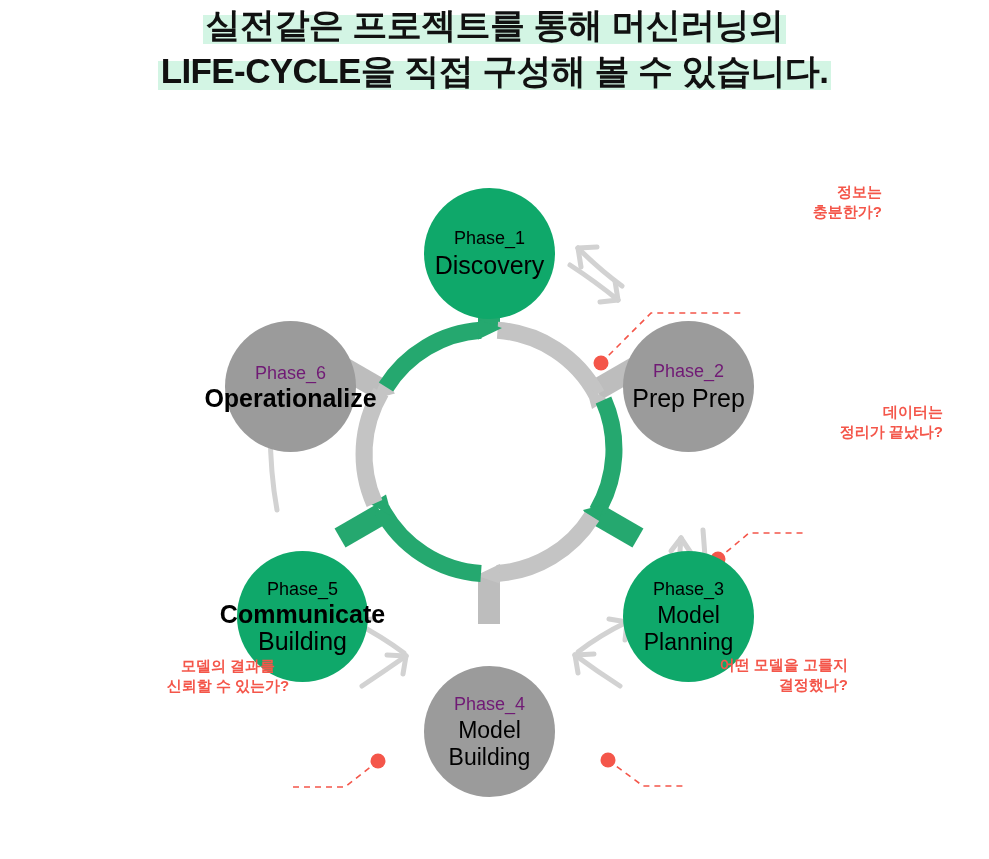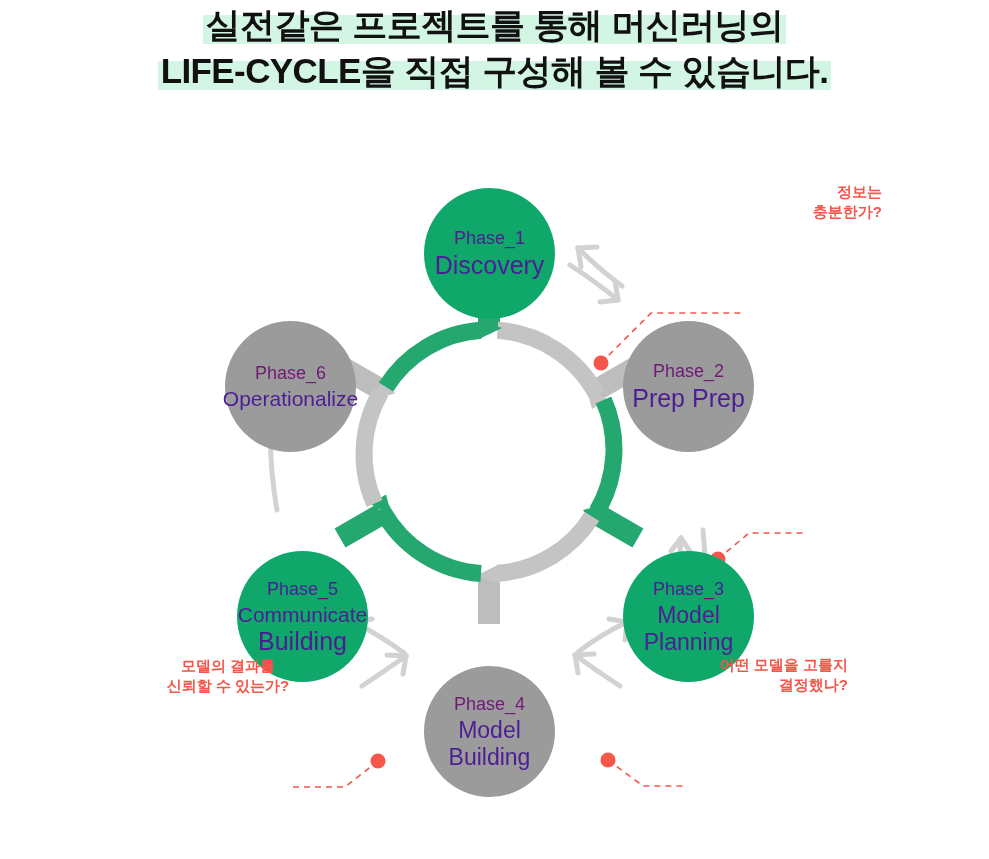--- a/index.html
+++ b/index.html
@@ -53,30 +53,30 @@
     box-sizing:border-box;
   }
   .node.green{background:#0fa86a;}
   .node.gray{background:#9b9b9b;}
   .node .phase{
     font-size:18px;
     line-height:23px;
     font-weight:normal;
     margin-bottom:1px;
   }
-  .node.green .phase{color:#4c1d95;}
+  .node.green .phase{color:#000000;}
   .node.gray  .phase{color:#701a75;}
   .node .name{
-    color:#4c1d95;
+    color:#000000;
     font-size:23px;
     line-height:27px;
     font-weight:normal;
   }
   .node .name.two{font-size:23px;line-height:27px;}
-  .node .name.small{font-size:21px;line-height:25px;}
+  .node .name.small{font-size:25px;line-height:25px;font-weight:bold;}
   .node .name.big{font-size:25px;line-height:29px;}
 
   
   .callout{
     position:absolute;
     color:#f4564a;
     font-size:15px;
     line-height:20px;
     font-weight:bold;
     white-space:nowrap;
@@ -241,20 +241,24 @@
     <div class="node gray" style="left:225px;top:211px;width:131px;height:131px;">
       <div class="phase">Phase_6</div>
       <div class="name small">Operationalize</div>
     </div>
 
     <div class="callout right" style="left:742px;top:72px;width:140px;">
       <div>정보는</div>
       <div>충분한가?</div>
     </div>
 
+    <div class="callout right" style="left:783px;top:292px;width:160px;">
+      <div>데이터는</div>
+      <div>정리가 끝났나?</div>
+    </div>
 
     <div class="callout right" style="left:672px;top:545px;width:176px;">
       <div>어떤 모델을 고를지</div>
       <div>결정했나?</div>
     </div>
 
     <div class="callout left" style="left:148px;top:546px;width:160px;">
       <div>모델의 결과를</div>
       <div>신뢰할 수 있는가?</div>
     </div>

